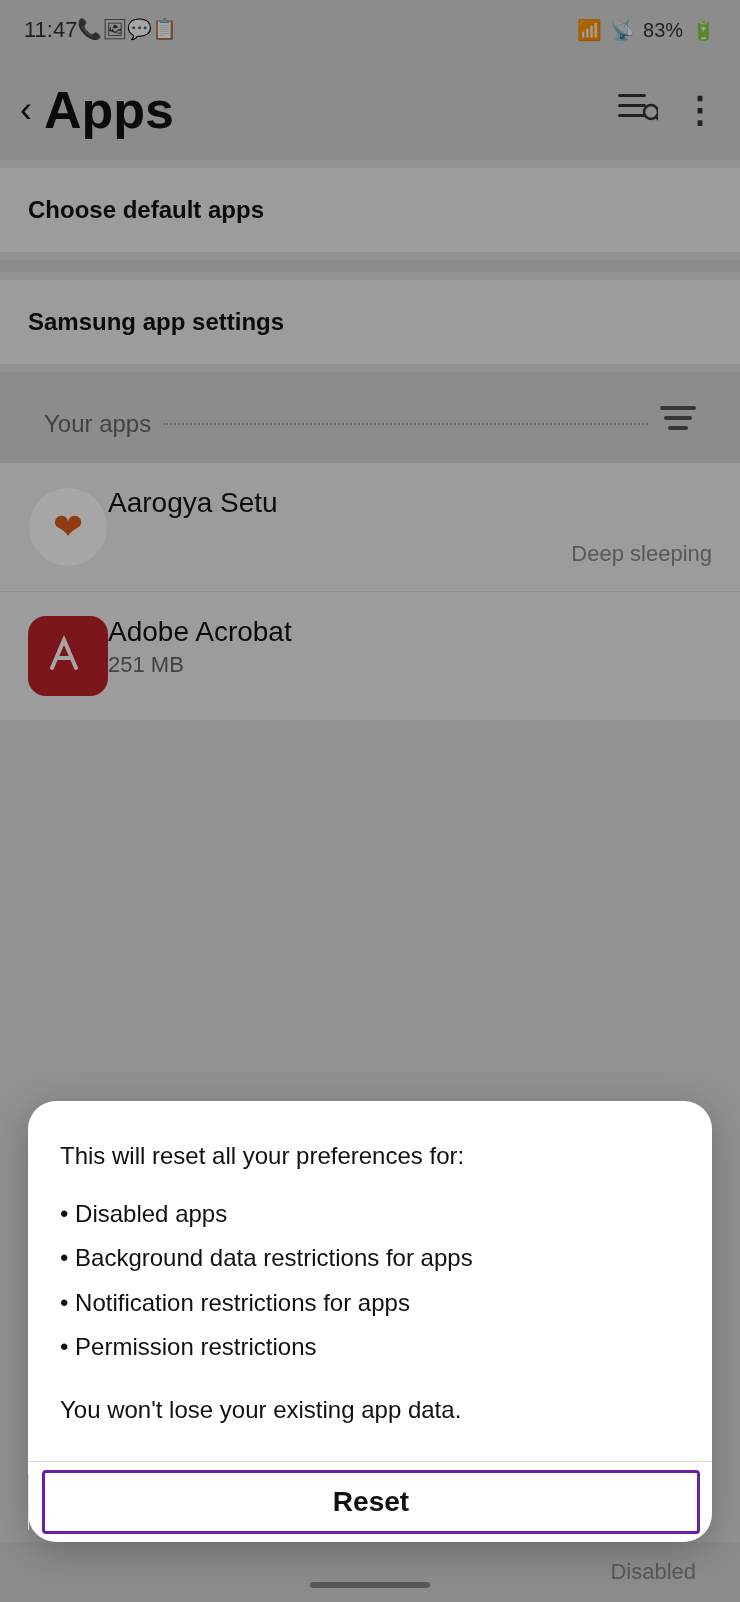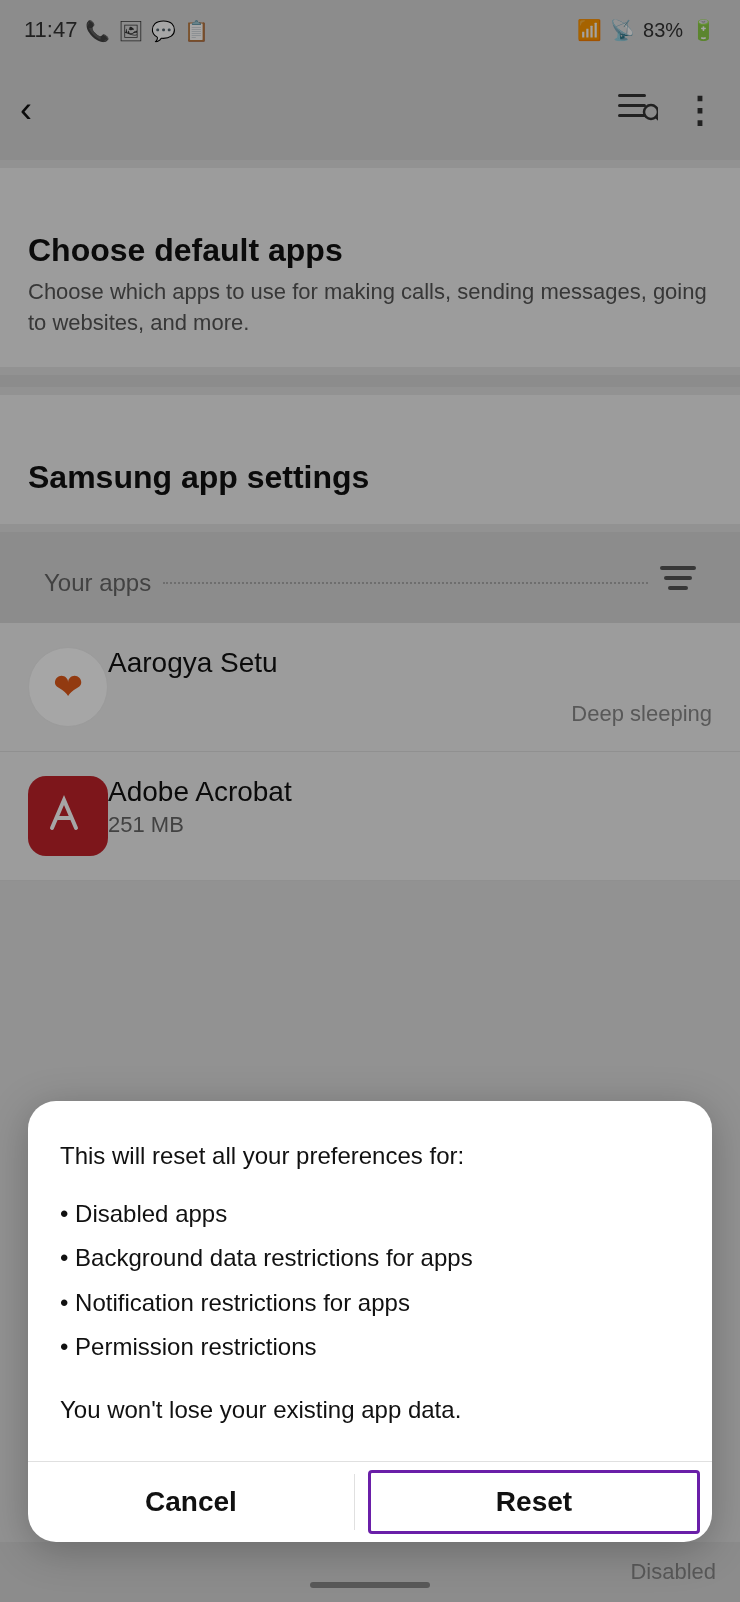--- a/index.html
+++ b/index.html
@@ -17,22 +17,21 @@
       width: 100%;
       height: 60px;
       background: #d8d8d8;
       display: flex;
       align-items: center;
       justify-content: space-between;
       padding: 0 24px;
     }
     .status-bar-left {
       display: flex;
-      align-items: flex-end;
-      gap: 8px;
+      align-items: flex-start;
       color: #333;
       font-size: 22px;
       font-weight: 500;
     }
     .status-bar-right {
       display: flex;
       align-items: center;
       gap: 8px;
       color: #333;
       font-size: 20px;
@@ -79,24 +78,23 @@
       letter-spacing: 2px;
     }
 
     
     .section-card {
       background: #f0f0f0;
       margin: 8px 0;
       padding: 28px 28px;
     }
     .section-title {
-      font-size: 32px;
+      font-size: 24px;
       font-weight: 600;
       color: #111;
-      margin-top: 36px;
     }
     .section-subtitle {
       font-size: 22px;
       color: #555;
       margin-top: 8px;
       line-height: 1.4;
     }
 
     
     .your-apps-header {
@@ -255,21 +253,21 @@
     .bottom-bar {
       position: absolute;
       bottom: 0;
       left: 0;
       right: 0;
       height: 60px;
       background: #d8d8d8;
       display: flex;
       align-items: center;
       justify-content: flex-end;
-      padding-right: 24px;
+      padding-right: 44px;
     }
     .bottom-disabled-text {
       font-size: 22px;
       color: #888;
     }
     .bottom-pill {
       position: absolute;
       bottom: 14px;
       left: 50%;
       transform: translateX(-50%);
@@ -300,38 +298,38 @@
     <span>📶</span>
     <span>📡</span>
     <span>83%</span>
     <span>🔋</span>
   </div>
 </div>
 
 <div class="app-bar">
   <div class="app-bar-left">
     <span class="back-icon">‹</span>
+    <span class="page-title">Apps</span>
   </div>
   <div class="app-bar-right">
     <span class="search-list-icon">
       <svg width="40" height="32" viewBox="0 0 40 32" fill="none">
         <rect x="0" y="4" width="28" height="3" rx="1.5" fill="#333"></rect>
         <rect x="0" y="14" width="28" height="3" rx="1.5" fill="#333"></rect>
         <rect x="0" y="24" width="28" height="3" rx="1.5" fill="#333"></rect>
         <circle cx="33" cy="22" r="7" stroke="#333" stroke-width="2.5" fill="none"></circle>
         <line x1="38" y1="27" x2="42" y2="31" stroke="#333" stroke-width="2.5" stroke-linecap="round"></line>
       </svg>
     </span>
     <span class="more-icon">⋮</span>
   </div>
 </div>
 
 <div class="section-card">
   <div class="section-title">Choose default apps</div>
-  <div class="section-subtitle">Choose which apps to use for making calls, sending messages, going to websites, and more.</div>
 </div>
 
 <div style="height:12px; background:#d8d8d8;"></div>
 
 <div class="section-card">
   <div class="section-title">Samsung app settings</div>
 </div>
 
 <div style="height:12px; background:#d8d8d8;"></div>
 
@@ -380,21 +378,20 @@
     <p>This will reset all your preferences for:</p>
     <ul>
       <li>Disabled apps</li>
       <li>Background data restrictions for apps</li>
       <li>Notification restrictions for apps</li>
       <li>Permission restrictions</li>
     </ul>
     <div class="dialog-note">You won't lose your existing app data.</div>
   </div>
   <div class="dialog-actions">
-    <button class="dialog-btn">Cancel</button>
     <div class="dialog-divider"></div>
     <button class="dialog-btn dialog-btn-reset">Reset</button>
   </div>
 </div>
 
 <div class="bottom-bar">
   <span class="bottom-disabled-text">Disabled</span>
   <div class="bottom-pill"></div>
 </div>
 

